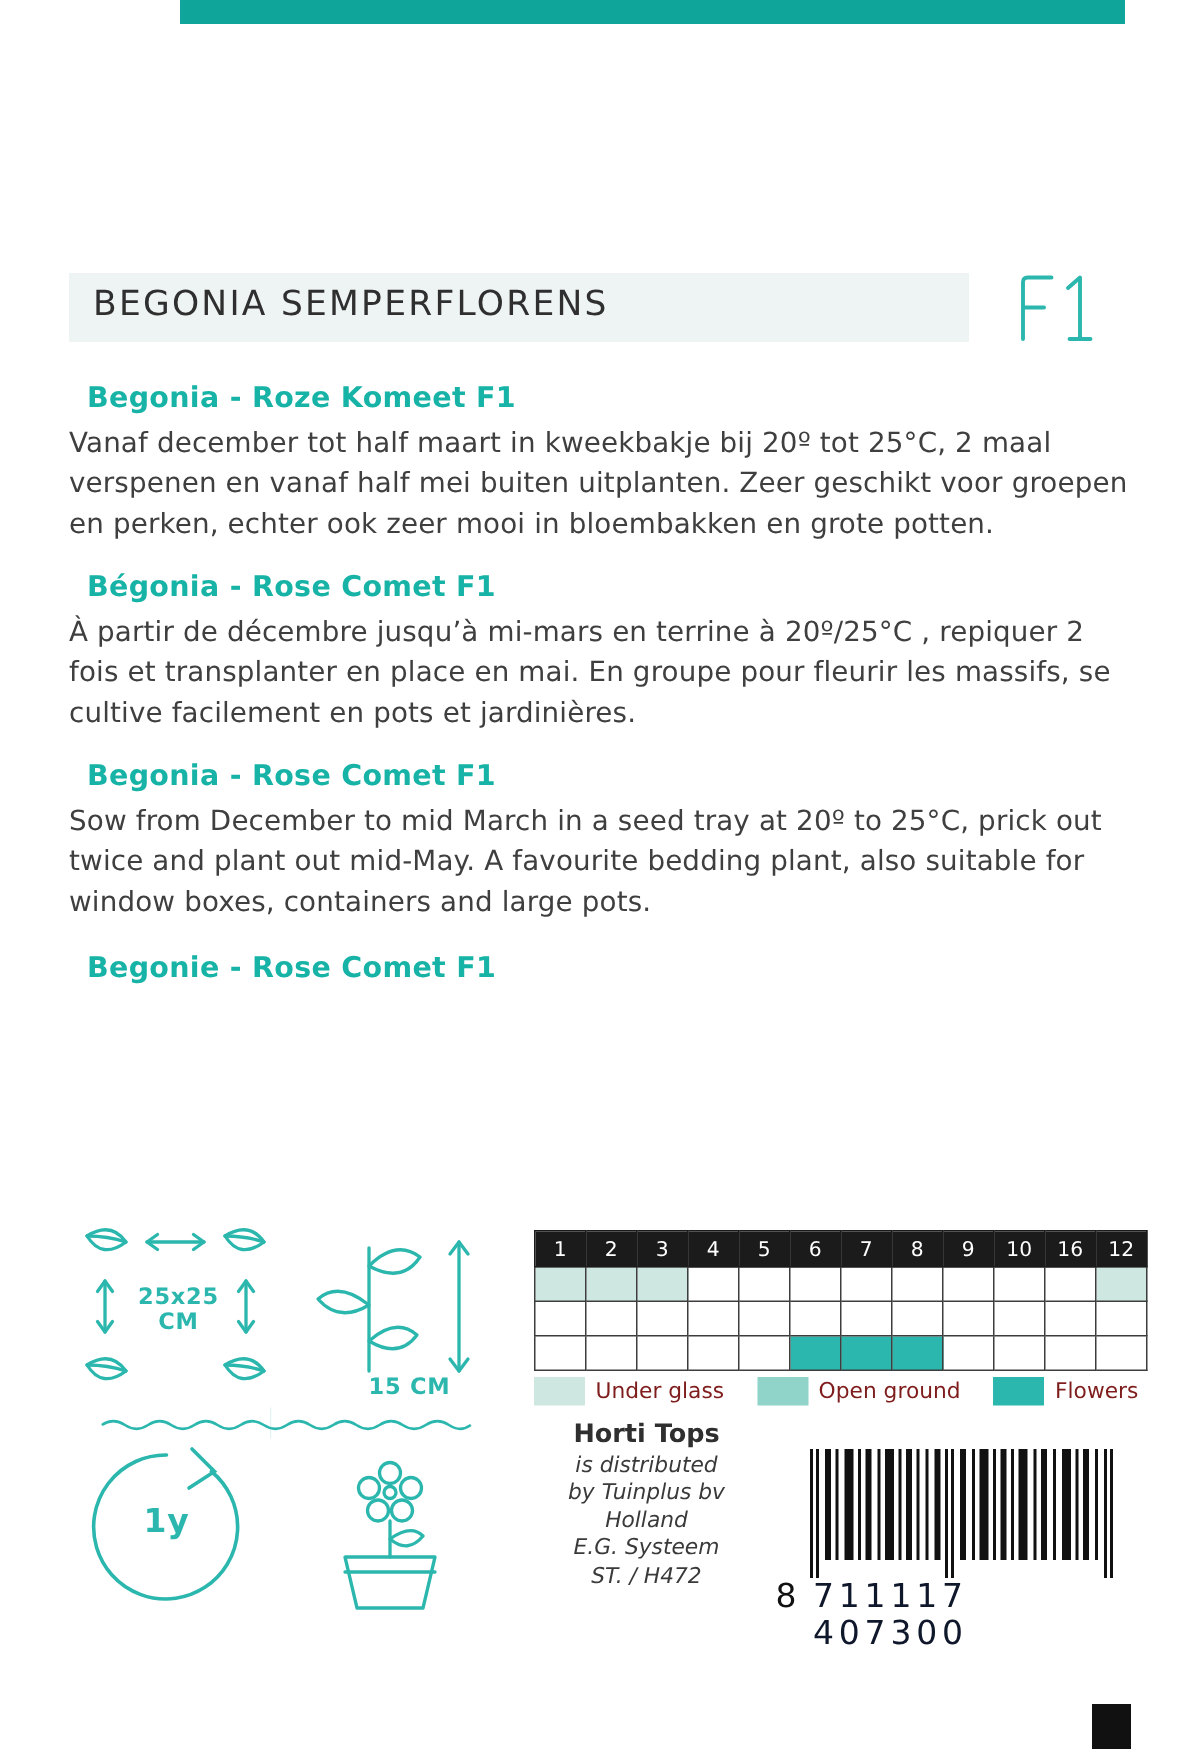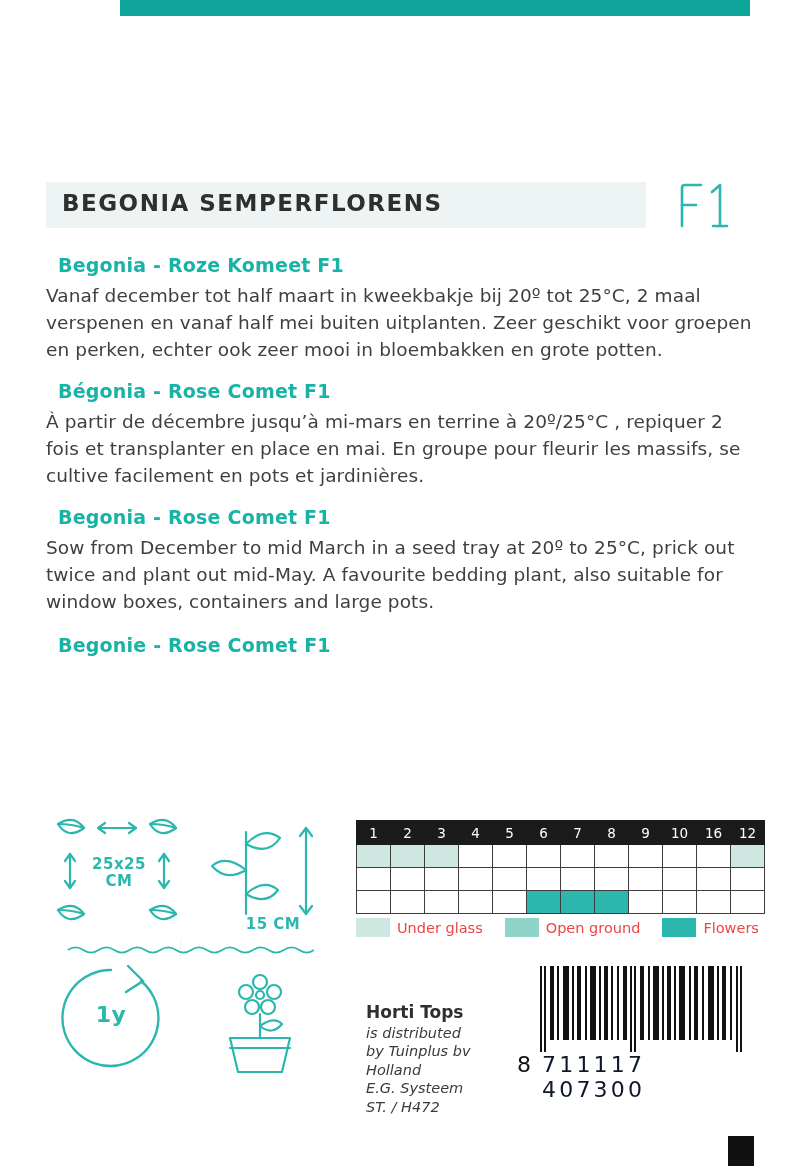--- a/index.html
+++ b/index.html
@@ -53,21 +53,21 @@
     background: #eef4f3;
   }
   .title-text {
     position: absolute;
     left: 62px;
     top: 190px;
     font-family: "DejaVu Sans", sans-serif;
     font-size: 23px;
     letter-spacing: 1.5px;
     color: #2f2f2f;
-    font-weight: 700;
+    font-weight: 400;
   }
   .f1-badge {
     position: absolute;
     left: 676px;
     top: 180px;
     font-size: 40px;
     color: #2bb7ad;
     font-family: "DejaVu Sans", sans-serif;
     letter-spacing: 1px;
   }
@@ -180,40 +180,41 @@
   .c-open  { background: #8fd3c9; }
   .c-flower{ background: #2bb7ad; }
 
   .legend {
     position: absolute;
     left: 356px;
     top: 918px;
     display: flex;
     align-items: center;
     font-size: 14.5px;
-    color: #ef4444;
+    color: #7f1d1d;
   }
   .legend .item {
     display: flex;
     align-items: center;
     margin-right: 22px;
   }
   .legend .sw {
     width: 34px;
     height: 19px;
     margin-right: 7px;
     display: inline-block;
   }
 
   
   .brand {
     position: absolute;
     left: 366px;
-    top: 1002px;
+    top: 946px;
     width: 130px;
+    text-align: center;
   }
   .brand .brand-name {
     font-size: 17px;
     font-weight: bold;
     color: #2f2f2f;
     margin-bottom: 2px;
   }
   .brand .brand-line {
     font-size: 14.5px;
     line-height: 1.27;

